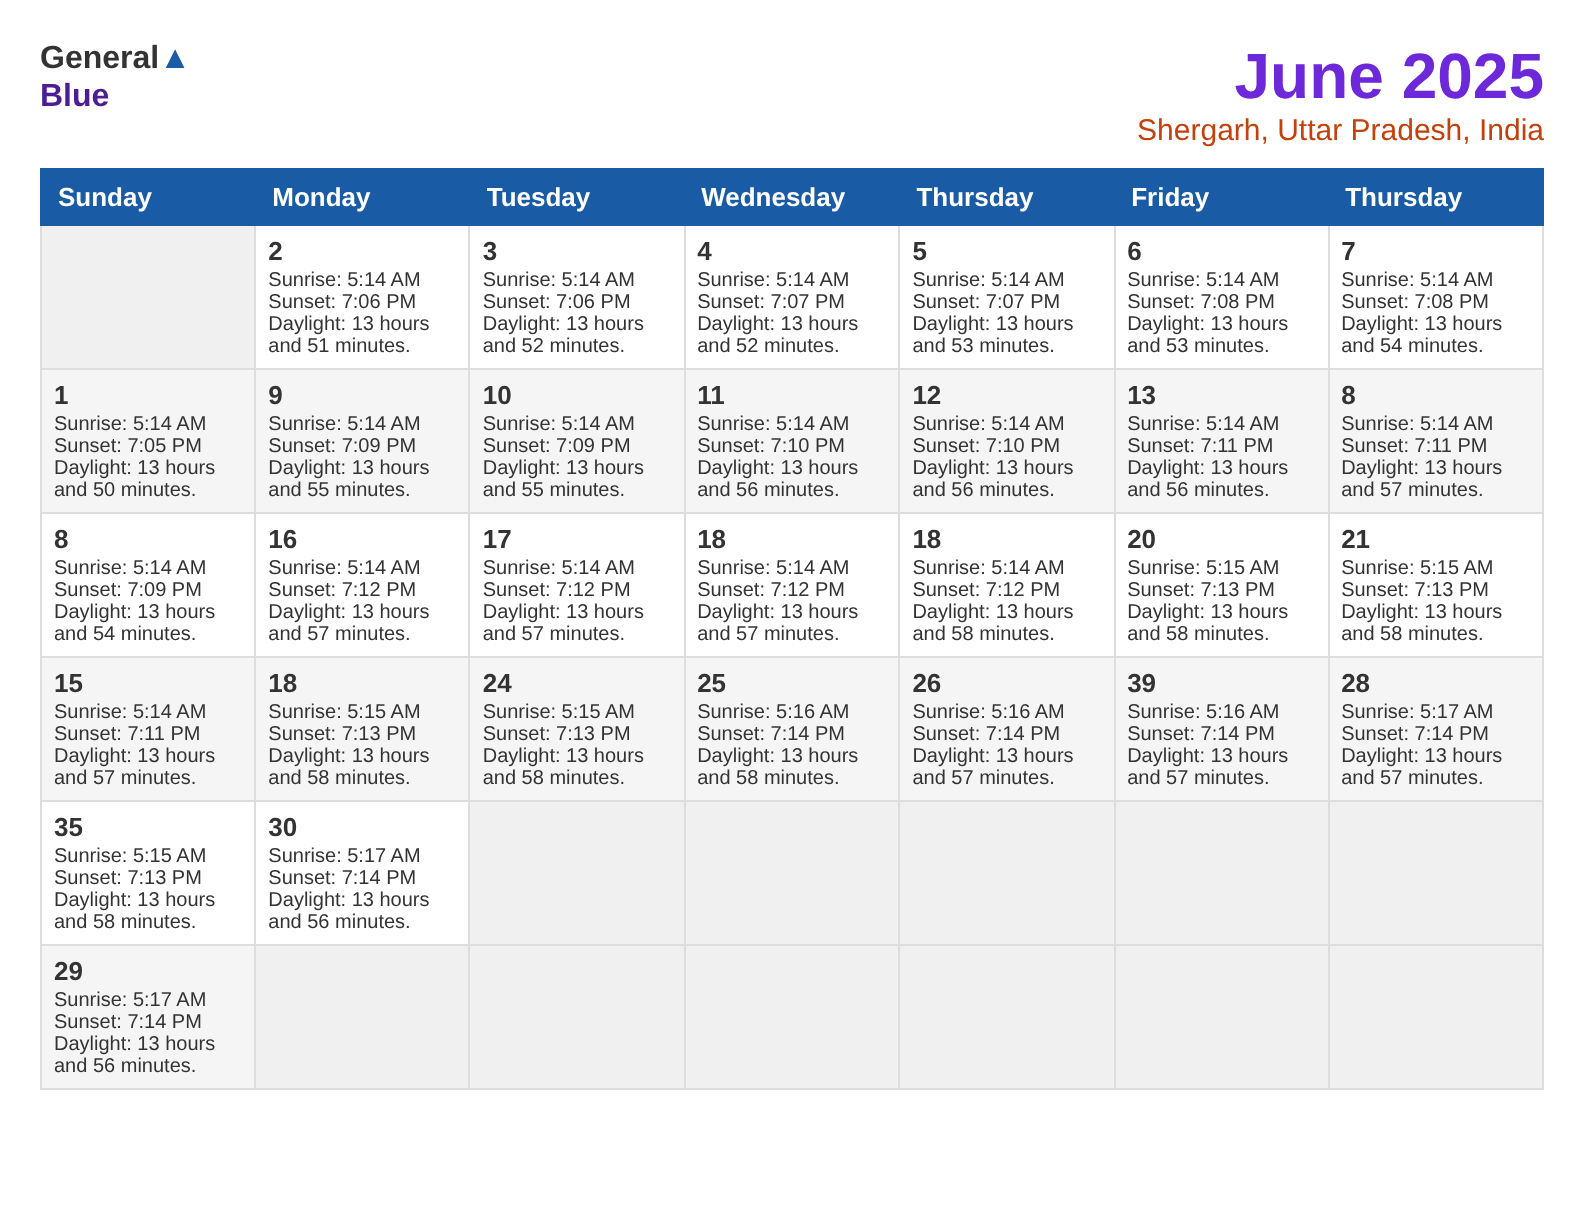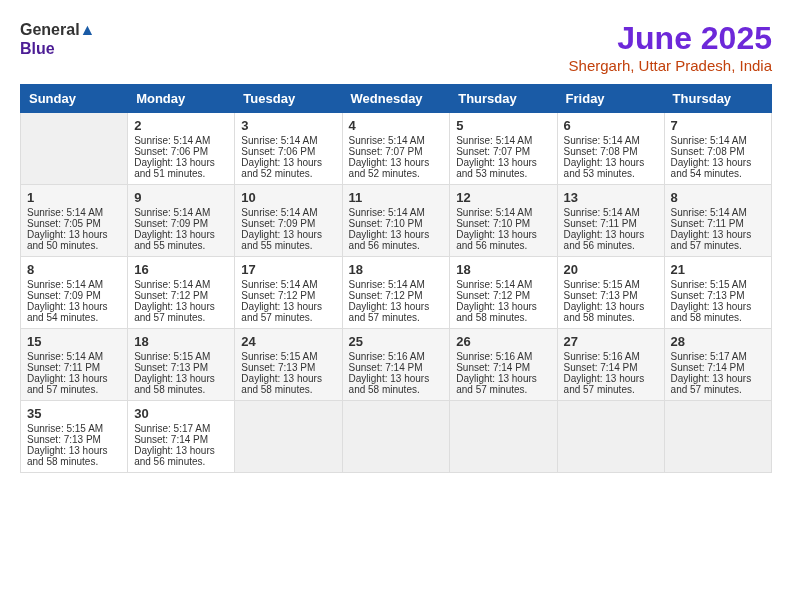--- a/index.html
+++ b/index.html
@@ -199,38 +199,50 @@
 <span>Sunset: 7:13 PM</span><br>
 <span>Daylight: 13 hours and 58 minutes.</span></td>
         <td><span class="day-num">25</span>
 <span>Sunrise: 5:16 AM</span><br>
 <span>Sunset: 7:14 PM</span><br>
 <span>Daylight: 13 hours and 58 minutes.</span></td>
         <td><span class="day-num">26</span>
 <span>Sunrise: 5:16 AM</span><br>
 <span>Sunset: 7:14 PM</span><br>
 <span>Daylight: 13 hours and 57 minutes.</span></td>
-        <td><span class="day-num">27</span>
+        <td><span class="day-num">39</span>
 <span>Sunrise: 5:16 AM</span><br>
 <span>Sunset: 7:14 PM</span><br>
 <span>Daylight: 13 hours and 57 minutes.</span></td>
         <td><span class="day-num">28</span>
 <span>Sunrise: 5:17 AM</span><br>
 <span>Sunset: 7:14 PM</span><br>
 <span>Daylight: 13 hours and 57 minutes.</span></td>
       </tr>
       <tr>
         <td><span class="day-num">35</span>
 <span>Sunrise: 5:15 AM</span><br>
 <span>Sunset: 7:13 PM</span><br>
 <span>Daylight: 13 hours and 58 minutes.</span></td>
         <td><span class="day-num">30</span>
 <span>Sunrise: 5:17 AM</span><br>
 <span>Sunset: 7:14 PM</span><br>
 <span>Daylight: 13 hours and 56 minutes.</span></td>
+        <td style="background: rgb(240, 240, 240);"></td>
+        <td style="background: rgb(240, 240, 240);"></td>
+        <td style="background: rgb(240, 240, 240);"></td>
+        <td style="background: rgb(240, 240, 240);"></td>
+        <td style="background: rgb(240, 240, 240);"></td>
+      </tr>
+      <tr>
+        <td><span class="day-num">29</span>
+<span>Sunrise: 5:17 AM</span><br>
+<span>Sunset: 7:14 PM</span><br>
+<span>Daylight: 13 hours and 56 minutes.</span></td>
+        <td style="background: rgb(240, 240, 240);"></td>
         <td style="background: rgb(240, 240, 240);"></td>
         <td style="background: rgb(240, 240, 240);"></td>
         <td style="background: rgb(240, 240, 240);"></td>
         <td style="background: rgb(240, 240, 240);"></td>
         <td style="background: rgb(240, 240, 240);"></td>
       </tr>
     </tbody>
 </table>
 
 </body></html>

